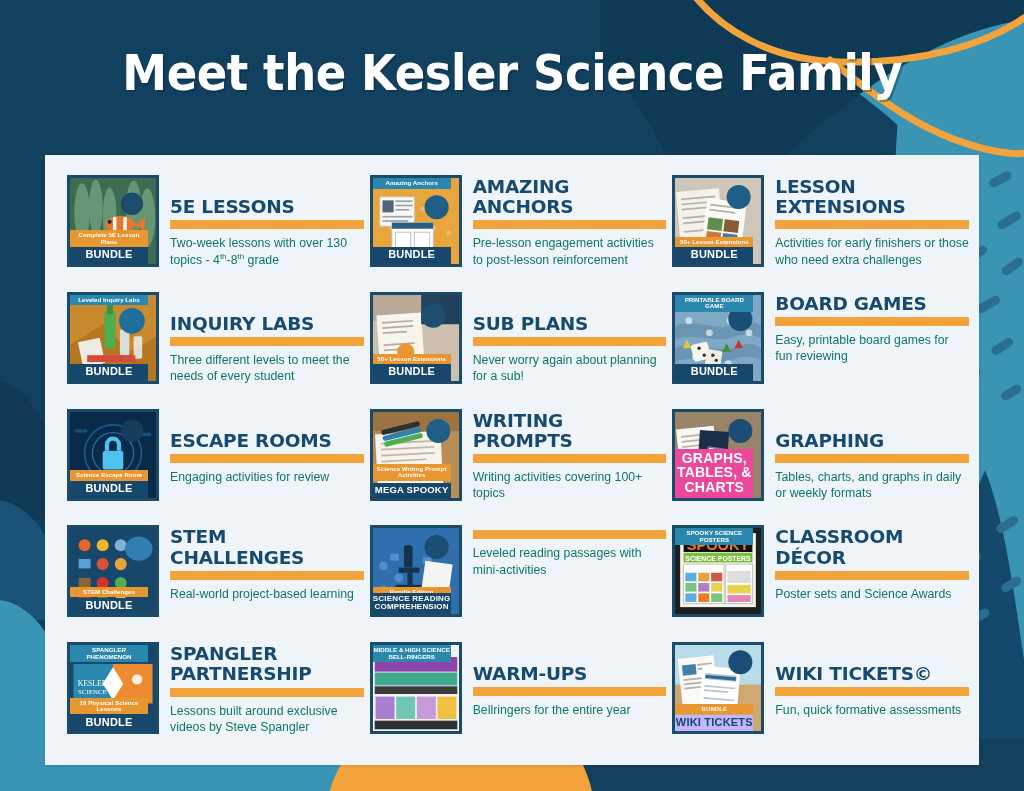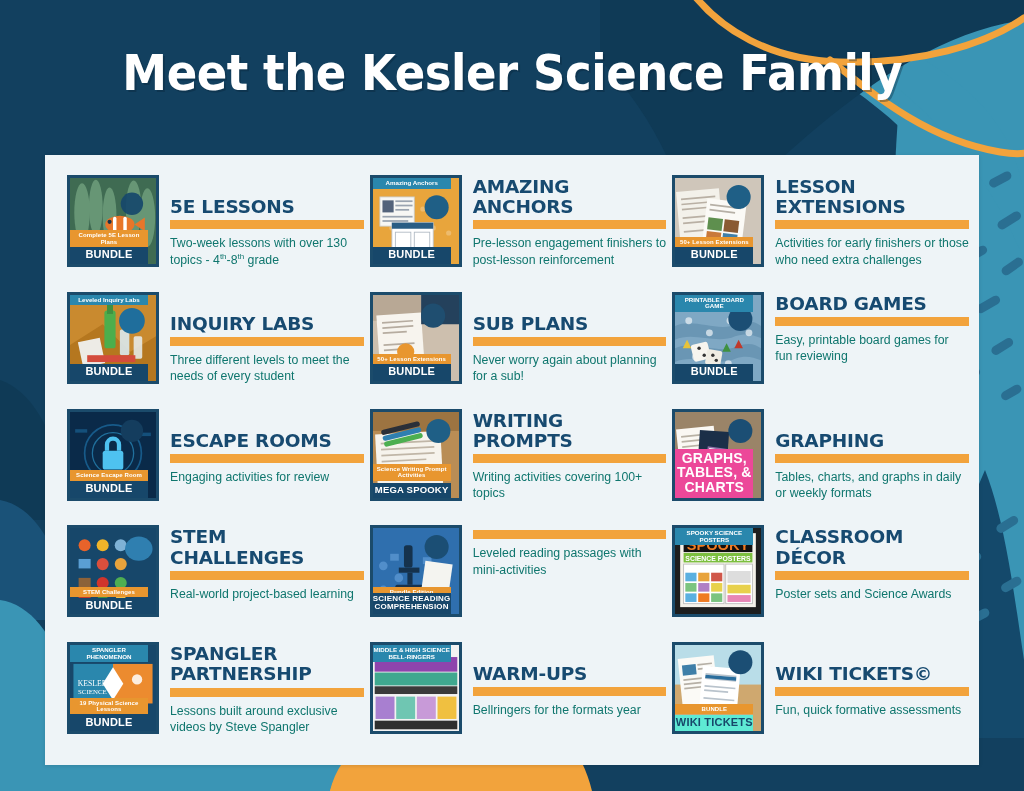--- a/index.html
+++ b/index.html
@@ -225,21 +225,21 @@
         <circle cx="74" cy="34" r="14" fill="#1f5f86"></circle>
               </svg>
             </div>
         <div class="ribbon top" style="background:#2a87ad;">Amazing Anchors</div>
 
         <div class="ribbon bundle" style="background:#17476a;">BUNDLE</div>
       </div>
       <div class="body">
         <div class="card-title">AMAZING ANCHORS</div>
         <div class="rule"></div>
-        <div class="desc">Pre-lesson engagement finishers to post-lesson reinforcement</div>
+        <div class="desc">Pre-lesson engagement activities to post-lesson reinforcement</div>
       </div>
         </div>
         <div class="card">
       <div class="thumb">
         <div class="art">
               <svg viewBox="0 0 100 100" preserveAspectRatio="none">
       <rect width="100" height="100" fill="#cfc6ba"></rect>
                 <rect width="100" height="100" fill="#cfc6ba"></rect>
         <rect x="4" y="14" width="50" height="66" fill="#f3f1ea" transform="rotate(-5 29 47)"></rect>
         <g fill="#b9b0a4" transform="rotate(-5 29 47)">
@@ -623,21 +623,21 @@
         </g>
         <rect x="2" y="88" width="96" height="10" fill="#2f2f2f"></rect>
               </svg>
             </div>
         <div class="ribbon top" style="background:#2a87ad;">MIDDLE &amp; HIGH SCIENCE BELL-RINGERS</div>
 
       </div>
       <div class="body">
         <div class="card-title">WARM-UPS</div>
         <div class="rule"></div>
-        <div class="desc">Bellringers for the formats year</div>
+        <div class="desc">Bellringers for the entire year</div>
       </div>
         </div>
         <div class="card one-line">
       <div class="thumb">
         <div class="art">
               <svg viewBox="0 0 100 100" preserveAspectRatio="none">
       <rect width="100" height="100" fill="#cfa86f"></rect>
                 <rect width="100" height="100" fill="#cfa86f"></rect>
         <rect x="0" y="0" width="100" height="46" fill="#b9dde8"></rect>
         <rect x="6" y="14" width="42" height="56" fill="#fbfaf6" transform="rotate(-6 27 42)"></rect>
@@ -658,21 +658,21 @@
           <rect x="34" y="48" width="36" height="2"></rect>
                   <rect x="34" y="53" width="28" height="2"></rect>
           <rect x="34" y="62" width="36" height="2"></rect>
                 </g>
         <rect x="34" y="36" width="36" height="4" fill="#2a6d9c" transform="rotate(5 52 52)"></rect>
         <circle cx="76" cy="20" r="14" fill="#1b4e74"></circle>
               </svg>
             </div>
 
         <div class="ribbon sub" style="background:#e8962f;bottom:17px;">BUNDLE</div>
-        <div class="ribbon bundle" style="background:#5eead4;color:#17476a;margin-top:44px;">WIKI TICKETS</div>
+        <div class="ribbon bundle" style="background:#c4b5fd;color:#17476a;margin-top:44px;">WIKI TICKETS</div>
       </div>
       <div class="body">
         <div class="card-title">WIKI TICKETS©</div>
         <div class="rule"></div>
         <div class="desc">Fun, quick formative assessments</div>
       </div>
         </div>
       </div>
   </div>
 </div>

